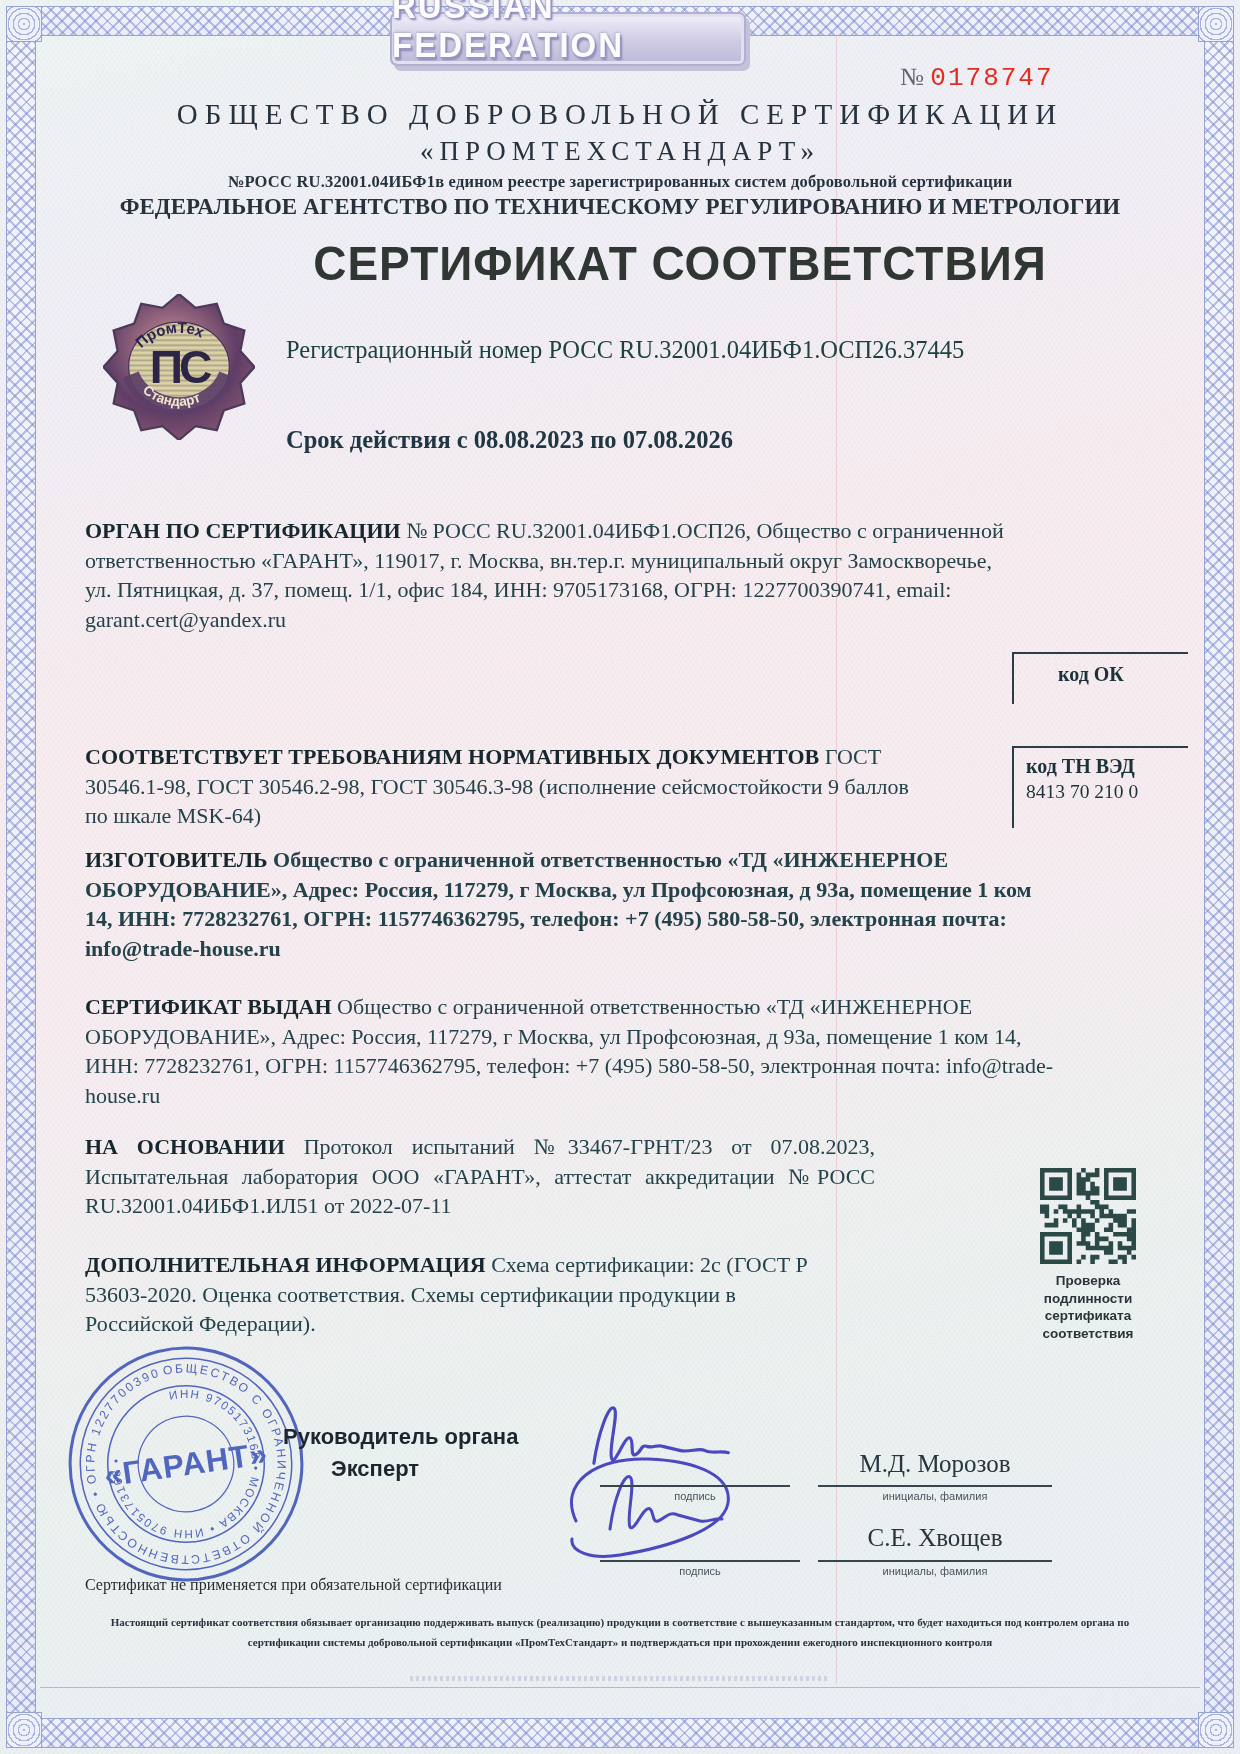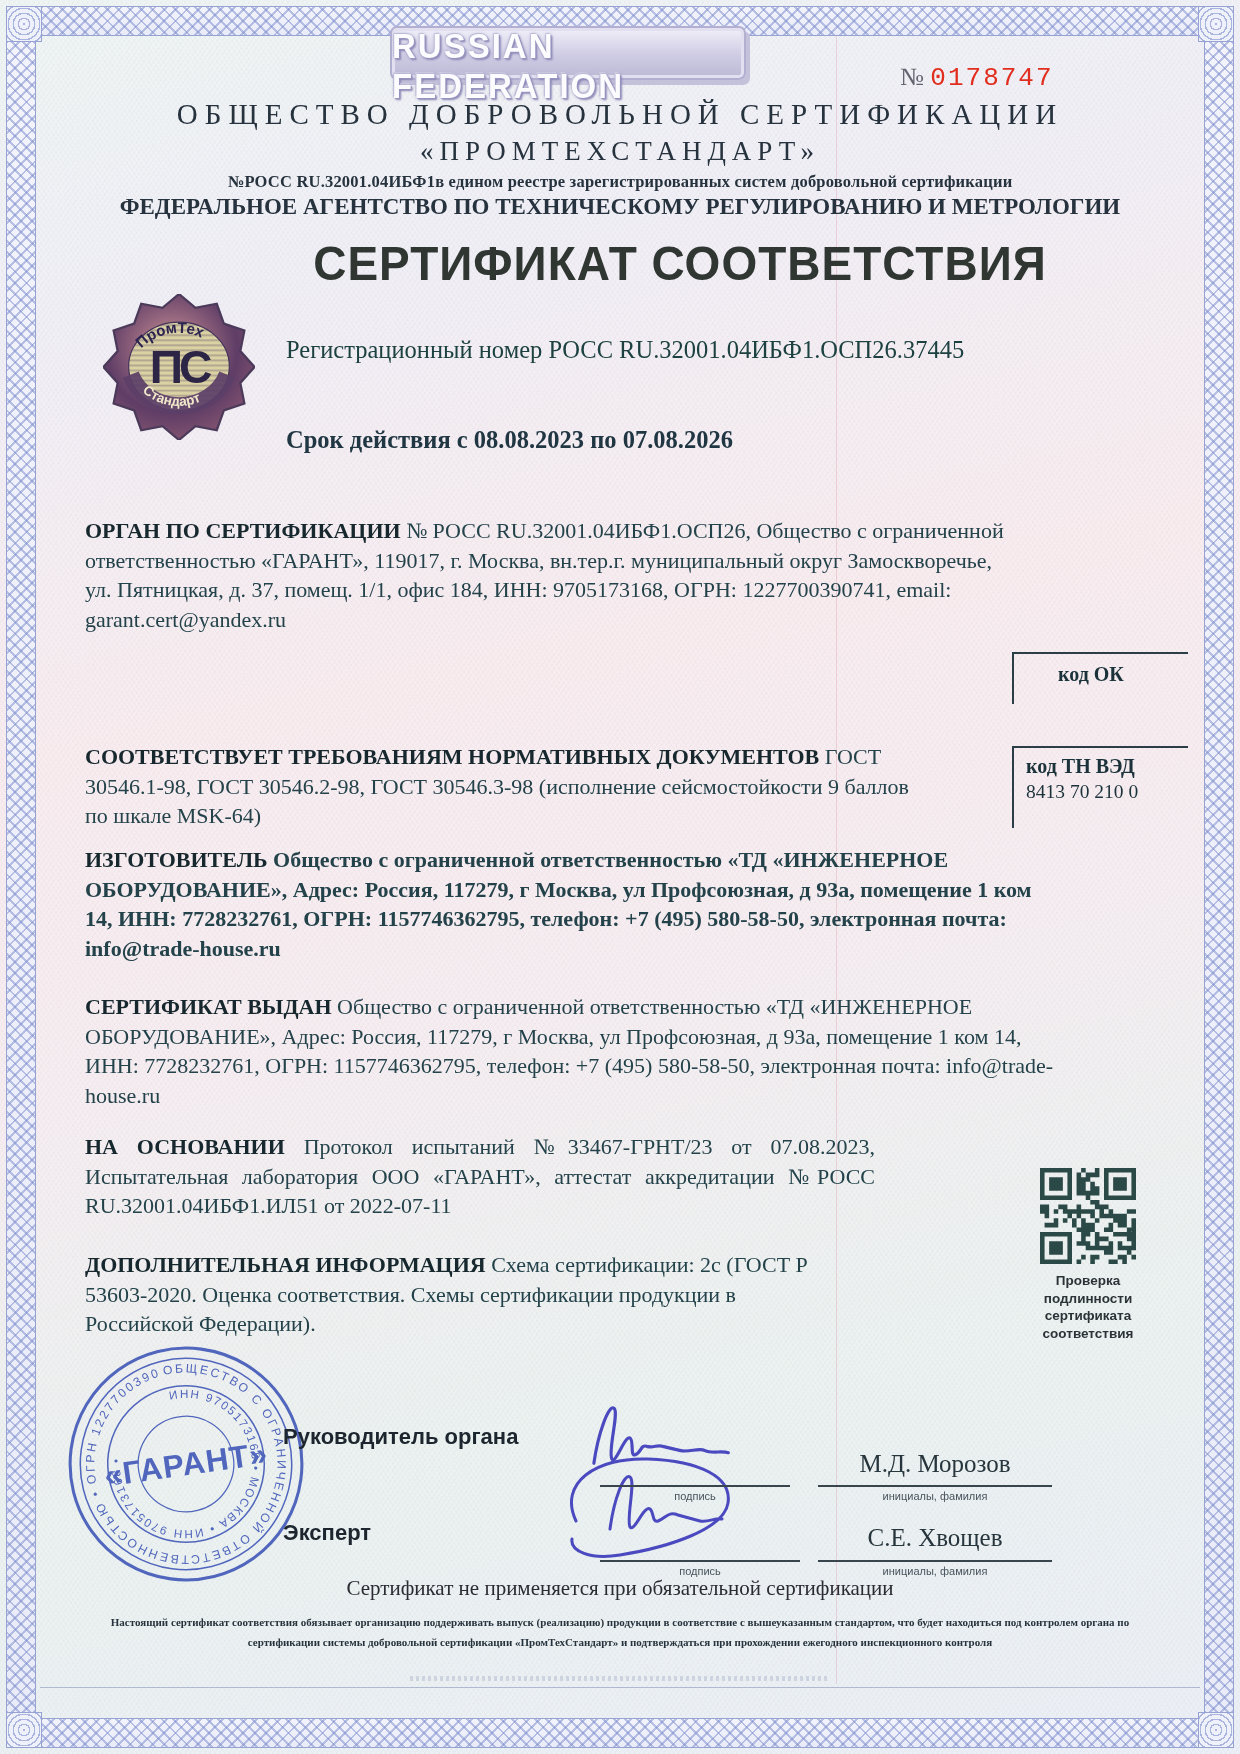--- a/index.html
+++ b/index.html
@@ -21,25 +21,25 @@
   .band.right{right:6px;top:6px;bottom:6px;width:28px;}
   .corner{position:absolute;width:34px;height:34px;border:1px solid #96a2d2;
     background:repeating-radial-gradient(circle at 50% 50%, rgba(124,140,205,.6) 0 1.5px, transparent 1.5px 5px),#eef0fa;}
   .corner.tl{left:6px;top:6px}.corner.tr{right:6px;top:6px}.corner.bl{left:6px;bottom:6px}.corner.br{right:6px;bottom:6px}
   .fold-line{position:absolute;left:836px;top:36px;height:1648px;width:1px;background:rgba(214,128,150,.28);}
   .base-line{position:absolute;left:40px;right:40px;top:1687px;height:1px;background:rgba(130,142,182,.55);}
   .micro-strip{position:absolute;left:410px;top:1676px;width:420px;height:5px;opacity:.45;
     background:repeating-linear-gradient(90deg, rgba(120,130,170,.55) 0 3px, transparent 3px 6px);}
 
   
-  .banner{position:absolute;left:390px;top:26px;width:352px;height:50px;
+  .banner{position:absolute;left:390px;top:12px;width:352px;height:50px;
     background:linear-gradient(180deg,#f1f0f9 0%,#cecbe3 55%,#bcb9d6 100%);
     border:2px solid #b2afd0;border-radius:7px;
     box-shadow:inset 0 0 0 3px #e2e0f0, 4px 5px 0 0 #c4c1da;
-    display:flex;align-items:flex-start;justify-content:center;}
+    display:flex;align-items:flex-end;justify-content:center;}
   .banner span{font-family:"Liberation Sans",sans-serif;font-weight:bold;font-size:33px;letter-spacing:2px;
     color:#fcfcfe;text-shadow:0 0 3px #8f8cb8,1px 1px 0 #9b98c4,-1px -1px 0 #d4d2e6,2px 2px 2px #8a87b4;
     transform:scaleY(1.05);}
 
   .cert-no{position:absolute;left:900px;top:62px;font-size:26px;white-space:nowrap;}
   .cert-no .num-sym{color:#63646f;font-size:25px;}
   .cert-no .num-val{font-family:"Liberation Mono",monospace;font-weight:normal;color:#e12d1e;letter-spacing:2px;margin-top:18px;}
 
   .hdr{position:absolute;left:85px;width:1070px;text-align:center;color:#26323d;}
   .hdr1{top:98px;font-size:29px;letter-spacing:7px;}
@@ -72,40 +72,40 @@
   .code-tnved .l2{font-size:19.5px;margin-top:3px;}
 
   .qr{position:absolute;left:1040px;top:1168px;width:96px;height:96px;}
   .qr-caption{position:absolute;left:1026px;top:1272px;width:124px;text-align:center;
     font-family:"Liberation Sans",sans-serif;font-weight:bold;font-size:13.5px;line-height:17.5px;color:#2c3338;}
 
   .logo{position:absolute;left:103px;top:294px;width:152px;height:146px;}
   .stamp{position:absolute;left:64px;top:1342px;width:244px;height:244px;z-index:1;opacity:.88;}
   .role{position:absolute;left:283px;font-family:"Liberation Sans",sans-serif;font-weight:bold;font-size:22px;color:#1d262e;z-index:2;}
   .role-head{top:1424px;}
-  .role-expert{top:1520px;}
+  .role-expert{top:1456px;margin-left:48px;}
   .sig-svg{position:absolute;z-index:2;}
   .sig1{left:578px;top:1396px;width:180px;height:88px;}
   .sig2{left:548px;top:1446px;width:230px;height:126px;}
   .sig-line{position:absolute;border-bottom:2px solid #39454c;z-index:2;}
   .line-s1{left:600px;top:1485px;width:190px;}
   .line-n1{left:818px;top:1485px;width:234px;}
   .line-s2{left:600px;top:1560px;width:200px;}
   .line-n2{left:818px;top:1560px;width:234px;}
   .under-label{position:absolute;font-family:"Liberation Sans",sans-serif;font-size:11px;color:#49545d;text-align:center;z-index:2;}
   .ul-s1{left:600px;top:1490px;width:190px;}
   .ul-n1{left:818px;top:1490px;width:234px;}
   .ul-s2{left:600px;top:1565px;width:200px;}
   .ul-n2{left:818px;top:1565px;width:234px;}
   .sig-name{position:absolute;font-size:25px;color:#27353d;text-align:center;z-index:2;}
   .name1{left:818px;top:1450px;width:234px;}
   .name2{left:818px;top:1524px;width:234px;}
 
-  .no-mandatory{position:absolute;left:85px;top:1576px;width:1070px;text-align:center;
-    font-size:21px;color:#2b2b33;}
+  .no-mandatory{position:absolute;left:85px;top:1576px;width:1070px;
+    font-size:16px;color:#2b2b33;}
   .fine-print{position:absolute;left:90px;top:1612px;width:1060px;text-align:center;
     font-size:11px;font-weight:bold;line-height:20px;color:#27333c;}
 </style>
 </head>
 <body>
 
 <div class="page">
 
   <div class="band top"></div>
   <div class="band bottom"></div>

